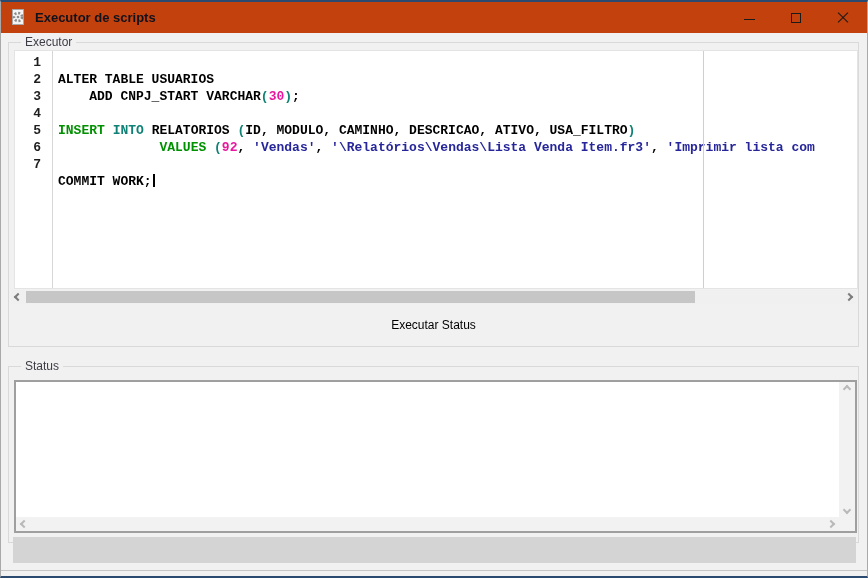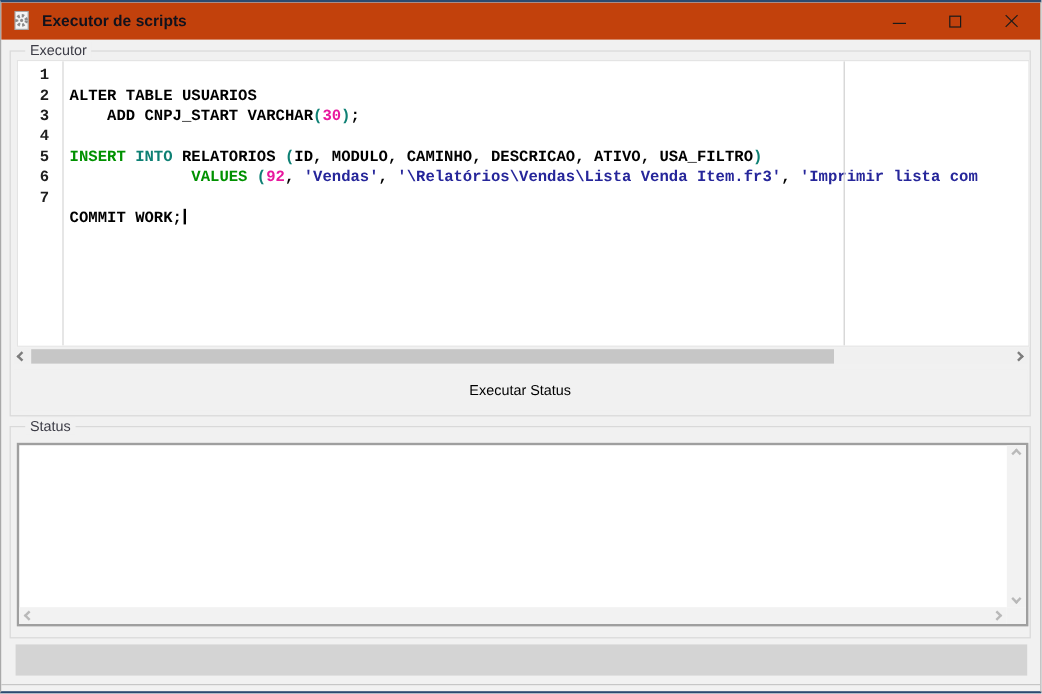--- a/index.html
+++ b/index.html
@@ -23,21 +23,21 @@
   .glyph-min { width:11px; height:0; border-top:1px solid #1a1a1a; margin-top:4px; }
   .glyph-max { width:10px; height:10px; border:1px solid #1a1a1a; }
   .glyph-close { position:relative; width:12px; height:12px; }
   .glyph-close i { position:absolute; left:-1px; top:5px; width:14px; height:0; border-top:1.4px solid #1a1a1a; }
   .glyph-close i:first-child { transform:rotate(45deg); }
   .glyph-close i:last-child  { transform:rotate(-45deg); }
 
   
   .groupbox { position:absolute; border:1px solid #d9d9d9; background:#f1f1f1; }
   .groupbox.scripts { left:7px; top:40px;  width:851px; height:305px; }
-  .groupbox.status  { left:7px; top:353px; width:851px; height:177px;text-align:center; }
+  .groupbox.status  { left:7px; top:364px; width:851px; height:177px;text-align:center; }
   .grouplabel { position:absolute; top:-8px; left:12px; background:#f1f1f1;
     padding:0 4px; font-size:12px; color:#3c3c46; }
 
   
   .editor { position:absolute; left:5px; top:7px; width:844px; height:239px;
     background:#ffffff; border:1px solid #e4e4e4; overflow:hidden;
     font-family:"Liberation Mono", monospace; font-size:13px; font-weight:bold;
     line-height:17px; cursor:text; }
   .gutter { position:absolute; left:0; top:0; bottom:0; width:37px;
     padding:3px 11px 0 0; text-align:right; color:#1e1e1e; background:#ffffff; }

